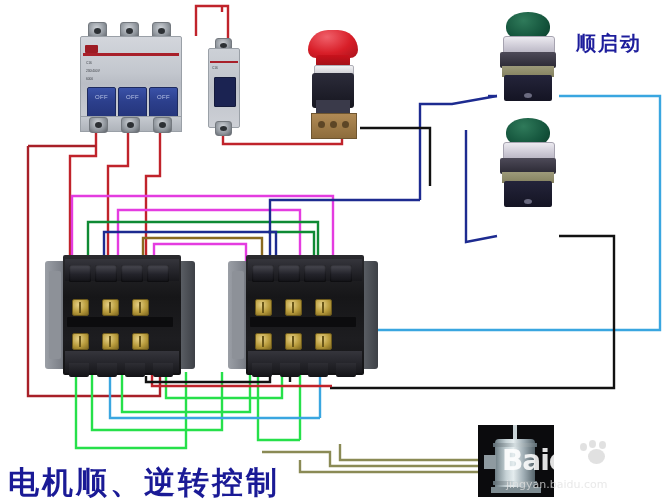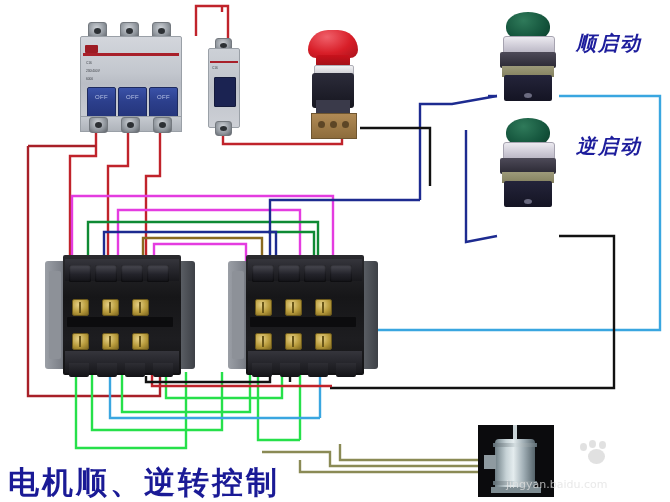--- a/index.html
+++ b/index.html
@@ -69,21 +69,21 @@
   .pb .mid{position:absolute;left:3px;top:40px;width:56px;height:16px;
     background:linear-gradient(180deg,#4d4a58,#2a2833);border-radius:2px;}
   .pb .olv{position:absolute;left:5px;top:54px;width:52px;height:11px;background:linear-gradient(180deg,#9d9a7a,#84815f);}
   .pb .blk{position:absolute;left:7px;top:63px;width:48px;height:26px;border-radius:2px;
     background:linear-gradient(180deg,#24243a,#141423);}
   .pb .blk em{position:absolute;left:20px;bottom:3px;width:8px;height:5px;border-radius:50%;background:#6b6b80;}
   .pb-fwd{left:497px;top:12px;}
   .pb-rev{left:497px;top:118px;}
 
   .lbl{position:absolute;color:#1d1d9c;font-weight:bold;font-size:20px;letter-spacing:2px;
-    font-family:"DejaVu Sans","Liberation Sans",sans-serif;white-space:nowrap;font-style:italic;}
+    font-family:"DejaVu Sans","Liberation Sans",sans-serif;white-space:nowrap;}
   .lbl-fwd{left:576px;top:30px;}
   .lbl-rev{left:576px;top:133px;}
 
   
   .ctr{width:150px;height:120px;}
   .ctr .sidel{position:absolute;left:0;top:6px;width:22px;height:108px;border-radius:3px 0 0 3px;
     background:linear-gradient(90deg,#9b9fa6,#7e828a 70%,#5f636a);}
   .ctr .sidel:after{content:"";position:absolute;left:4px;top:10px;width:12px;height:88px;background:#8d9198;
     border-radius:2px;}
   .ctr .sider{position:absolute;right:0;top:6px;width:16px;height:108px;border-radius:0 3px 3px 0;
@@ -293,21 +293,20 @@
 
   <div class="comp pb pb-rev">
     <div class="cap"></div>
     <div class="collar"></div>
     <div class="mid"></div>
     <div class="olv"></div>
     <div class="blk">
         <em></em>
       </div>
   </div>
-  <div class="lbl lbl-rev">逆启动</div>
 
   <div class="comp ctr ctr-l">
     <div class="sidel"></div>
     <div class="sider"></div>
     <div class="core"></div>
     <div class="tbar" style="top:4px"></div>
     <div class="term" style="left:24px;top:10px"></div>
     <div class="term" style="left:50px;top:10px"></div>
     <div class="term" style="left:76px;top:10px"></div>
     <div class="term" style="left:102px;top:10px"></div>
@@ -351,20 +350,21 @@
   <div class="comp motor">
     <div class="shaft"></div>
     <div class="can"></div>
     <div class="fin" style="top:18px"></div>
     <div class="fin" style="top:56px"></div>
     <div class="tbox"></div>
     <div class="foot"></div>
   </div>
 
   <div class="wm">
+    <div class="baidu">Baidu</div>
     <div class="paw">
       <i style="left:10px;top:9px;width:17px;height:15px"></i>
       <i style="left:2px;top:3px;width:7px;height:8px"></i>
       <i style="left:11px;top:0px;width:7px;height:8px"></i>
       <i style="left:21px;top:1px;width:7px;height:8px"></i>
     </div>
     <div class="url">jingyan.baidu.com</div>
   </div>
 
   <div class="title">电机顺、逆转控制</div>

